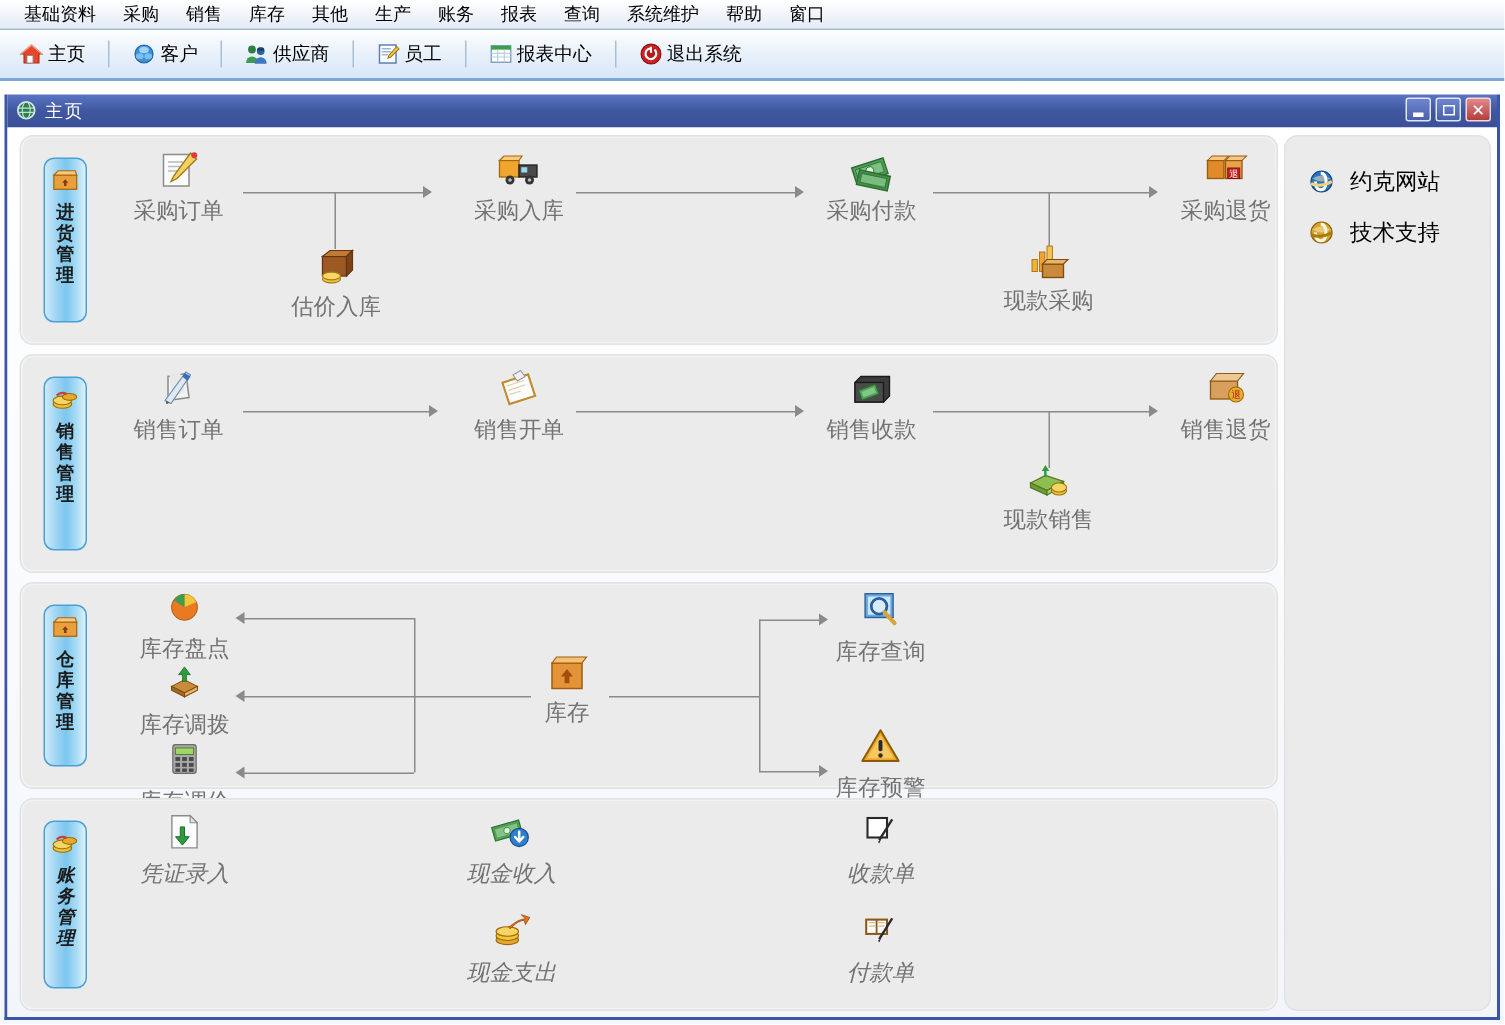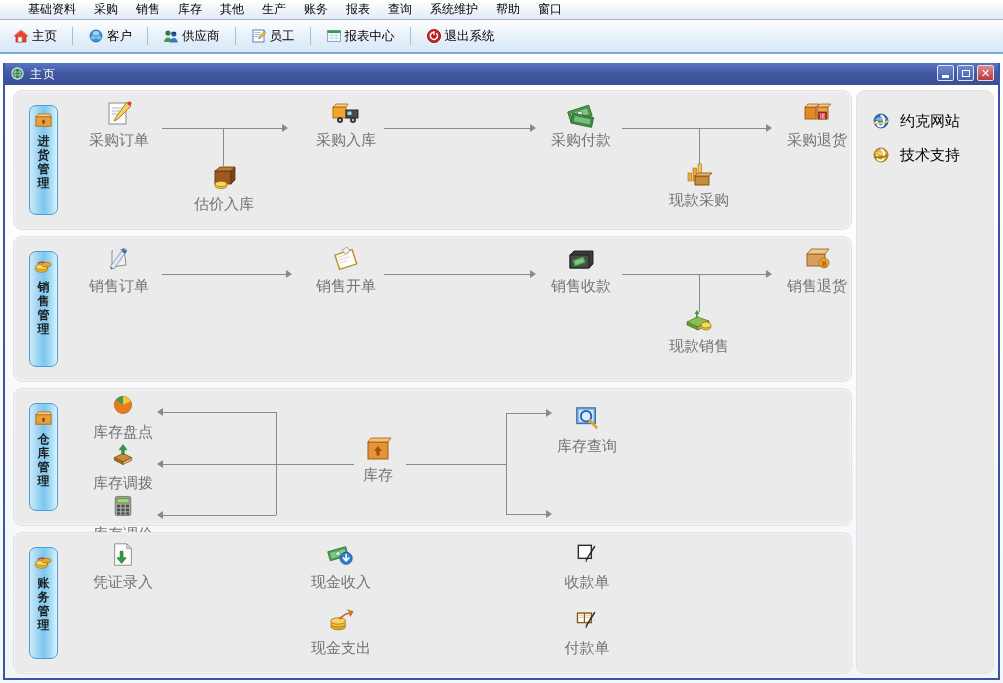--- a/index.html
+++ b/index.html
@@ -16,21 +16,21 @@
     background: linear-gradient(180deg,#ffffff 0%,#f4f7fb 100%);
   }
 
   
   .menubar {
     height: 20px;
     background: linear-gradient(180deg,#ffffff 0%,#eef3f9 60%,#e3ebf5 100%);
     border-bottom: 1px solid #9fb6cf;
     display: flex;
     align-items: center;
-    padding-left: 19px;
+    padding-left: 7px;
     font-size: 12px;
     color: #000;
   }
   .menubar .mi {
     padding: 2px 9px;
     line-height: 15px;
     cursor: default;
     white-space: nowrap;
   }
 
@@ -103,21 +103,21 @@
   .section {
     position: relative;
     background: #ebebeb;
     border-radius: 9px;
     border: 1px solid #e2e2e2;
     box-shadow: inset 0 0 0 1px #f3f3f3;
   }
   .section.s1 { height: 142px; }
   .section.s2 { height: 148px; }
   .section.s3 { height: 140px; }
-  .section.s4 { height: 144px; }
+  .section.s4 { height: 144px; font-style: italic; }
 
   
   .vtab {
     position:absolute;
     left: 15px; top: 14px; bottom: 14px;
     width: 29px;
     border-radius: 7px;
     border: 1px solid #4a9fd8;
     background: linear-gradient(90deg,#cfeaf9 0%,#9fd5f2 28%,#7cc6ee 52%,#a8dcf5 78%,#dff2fc 100%);
     display:flex; flex-direction:column; align-items:center;
@@ -588,33 +588,44 @@
             <span class="nico">
               <svg viewBox="0 0 30 30" width="30" height="30">
                 <rect x="5" y="8" width="20" height="17" fill="#e39438" stroke="#a05c0c" stroke-width="1"></rect>
                 <path d="M5 8 L8 4 H28 L25 8 Z" fill="#f5c178" stroke="#a05c0c" stroke-width=".8"></path>
                 <path d="M15 12 l4 5 h-2.4 v4.5 h-3.2 v-4.5 h-2.4 z" fill="#a0500c"></path>
               </svg>
             </span>
             <span class="nlbl">库存</span>
           </div>
 
-          <div class="node" style="left:536px;top:16px;">
+          <div class="node" style="left:536px;top:4px;">
             <span class="nico">
               <svg viewBox="0 0 30 30" width="28" height="28">
                 <rect x="4" y="3" width="20" height="17" fill="#6aa8e0" stroke="#2b5f9e" stroke-width="1"></rect>
                 <rect x="6" y="5" width="16" height="13" fill="#cfe7f9"></rect>
                 <circle cx="14" cy="12" r="5.6" fill="none" stroke="#2b5f9e" stroke-width="2"></circle>
                 <circle cx="14" cy="12" r="4.4" fill="#dff0fc" opacity=".6"></circle>
                 <path d="M18 16.5 L25 24" stroke="#d9a23c" stroke-width="3" stroke-linecap="round"></path>
               </svg>
             </span>
             <span class="nlbl">库存查询</span>
           </div>
 
+          <div class="node" style="left:536px;top:95px;">
+            <span class="nico">
+              <svg viewBox="0 0 30 30" width="28" height="28">
+                <path d="M15 3 L28 25 H2 Z" fill="#f0a82a" stroke="#8a5a08" stroke-width="1.4" stroke-linejoin="round"></path>
+                <path d="M15 7 L24.5 23 H5.5 Z" fill="#f7c860"></path>
+                <rect x="13.6" y="10" width="2.8" height="8" rx="1.2" fill="#2a2a2a"></rect>
+                <circle cx="15" cy="21" r="1.6" fill="#2a2a2a"></circle>
+              </svg>
+            </span>
+            <span class="nlbl">库存预警</span>
+          </div>
         </div>
 
         <div class="section s4">
           <div class="vtab">
             <span class="vico">
               <svg viewBox="0 0 20 20" width="19" height="19">
                 <ellipse cx="8" cy="13" rx="6.5" ry="3" fill="#f0c038" stroke="#9c7108" stroke-width=".8"></ellipse>
                 <ellipse cx="8" cy="10.5" rx="6.5" ry="3" fill="#f7d564" stroke="#9c7108" stroke-width=".8"></ellipse>
                 <ellipse cx="13" cy="8" rx="5" ry="2.4" fill="#e8a82a" stroke="#9c7108" stroke-width=".8"></ellipse>
                 <path d="M4 7 q3-3 7-1" stroke="#cf3b3b" stroke-width="1.6" fill="none"></path>

